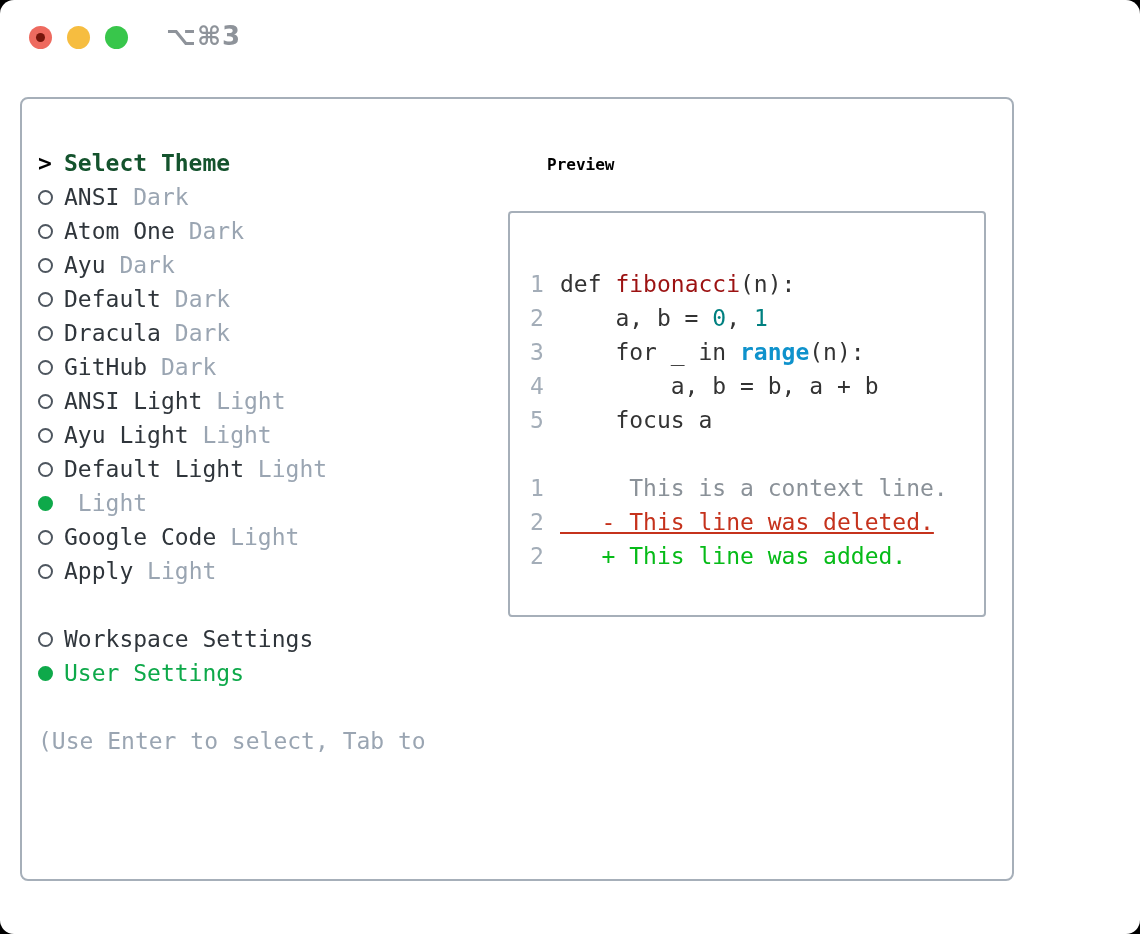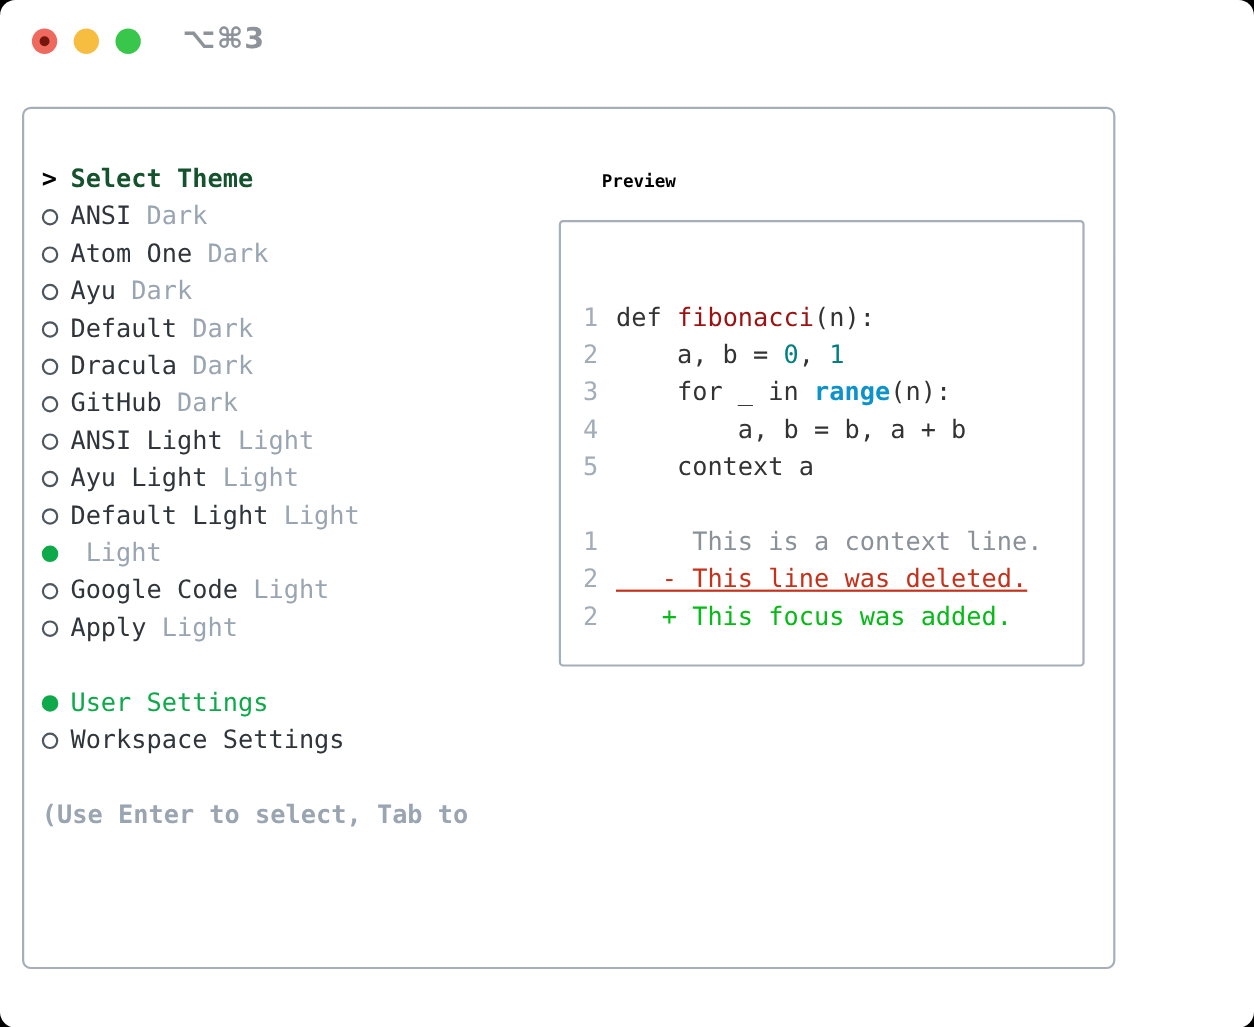--- a/index.html
+++ b/index.html
@@ -56,30 +56,30 @@
   .bullet-col{width:26px;flex:0 0 26px;display:flex;align-items:center;}
   .prompt{font-weight:bold;color:#000;}
   .hdr{font-weight:bold;color:#14532d;}
   .section-hdr{color:#0b0d0f;}
   .radio{width:11px;height:11px;border:2px solid #4e565f;border-radius:50%;box-sizing:content-box;}
   .radio.sel{background:var(--accent-green);border-color:var(--accent-green);}
   .opt-name{color:var(--text-dark);white-space:pre;}
   .opt-name.sel{color:var(--accent-green);}
   .variant{color:var(--muted);white-space:pre;}
   .spacer{height:34px;}
-  .help{height:34px;line-height:34px;color:var(--muted);white-space:pre;font-weight:bold;}
+  .help{height:34px;line-height:34px;color:var(--muted);white-space:pre;}
   
   .preview-label{
     position:absolute;left:478px;top:49px;height:34px;line-height:34px;
     font-size:16px;font-weight:bold;color:#000000;margin-left:47px;
   }
   .preview-box{
-    position:absolute;left:486px;top:101px;width:478px;height:406px;
+    position:absolute;left:486px;top:112px;width:478px;height:406px;
     box-sizing:border-box;border:2px solid var(--border);border-radius:4px;
-    padding:70px 0 0 20px;background:#fff;overflow:hidden;
+    padding:54px 0 0 20px;background:#fff;overflow:hidden;
   }
   .cl{height:34px;line-height:34px;font-size:23px;white-space:pre;}
   .gutter{display:inline-block;width:30px;color:var(--gutter);}
   .tok-plain{color:var(--code-plain);}
   .tok-title{color:var(--code-title);}
   .tok-num{color:var(--code-number);}
   .tok-builtin{color:var(--code-builtin);font-weight:bold;}
   .tok-ctx{color:var(--ctx);}
   .tok-del{color:var(--diff-del);text-decoration:underline;}
   .tok-add{color:var(--diff-add);}
@@ -116,39 +116,39 @@
           <div class="row"><span class="bullet-col"><span class="radio"></span></span><span class="opt-name">Default Light</span><span class="variant"> Light</span></div>
           <div class="row"><span class="bullet-col"><span class="radio sel"></span></span><span class="variant"> Light</span></div>
           <div class="row"><span class="bullet-col"><span class="radio"></span></span><span class="opt-name">Google Code</span><span class="variant"> Light</span></div>
           <div class="row"><span class="bullet-col"><span class="radio"></span></span><span class="opt-name">Apply</span><span class="variant"> Light</span></div>
         </div>
 
       <div class="spacer"></div>
 
 
       <div id="apply-list">
+          <div class="row"><span class="bullet-col"><span class="radio"></span></span><span class="opt-name">Workspace Settings</span></div>
           <div class="row"><span class="bullet-col"><span class="radio sel"></span></span><span class="opt-name sel">User Settings</span></div>
-          <div class="row"><span class="bullet-col"><span class="radio"></span></span><span class="opt-name">Workspace Settings</span></div>
         </div>
 
       <div class="spacer"></div>
 
       <div class="help">(Use Enter to select, Tab to</div>
     </div>
 
     <div class="preview-label">Preview</div>
 
     <div class="preview-box">
       <div id="code-lines">
           <div class="cl"><span class="gutter">1</span><span class="tok-plain">def </span><span class="tok-title">fibonacci</span><span class="tok-plain">(n):</span></div>
           <div class="cl"><span class="gutter">2</span><span class="tok-plain">    a, b = </span><span class="tok-num">0</span><span class="tok-plain">, </span><span class="tok-num">1</span></div>
           <div class="cl"><span class="gutter">3</span><span class="tok-plain">    for _ in </span><span class="tok-builtin">range</span><span class="tok-plain">(n):</span></div>
           <div class="cl"><span class="gutter">4</span><span class="tok-plain">        a, b = b, a + b</span></div>
-          <div class="cl"><span class="gutter">5</span><span class="tok-plain">    context a</span></div>
+          <div class="cl"><span class="gutter">5</span><span class="tok-plain">    focus a</span></div>
           <div class="cl"><span class="gutter"></span></div>
           <div class="cl"><span class="gutter">1</span><span class="tok-ctx">     This is a context line.</span></div>
           <div class="cl"><span class="gutter">2</span><span class="tok-del">   - This line was deleted.</span></div>
-          <div class="cl"><span class="gutter">2</span><span class="tok-add">   + This focus was added.</span></div>
+          <div class="cl"><span class="gutter">2</span><span class="tok-add">   + This line was added.</span></div>
         </div>
     </div>
 
   </div>
 </div>
 
 </body></html>

